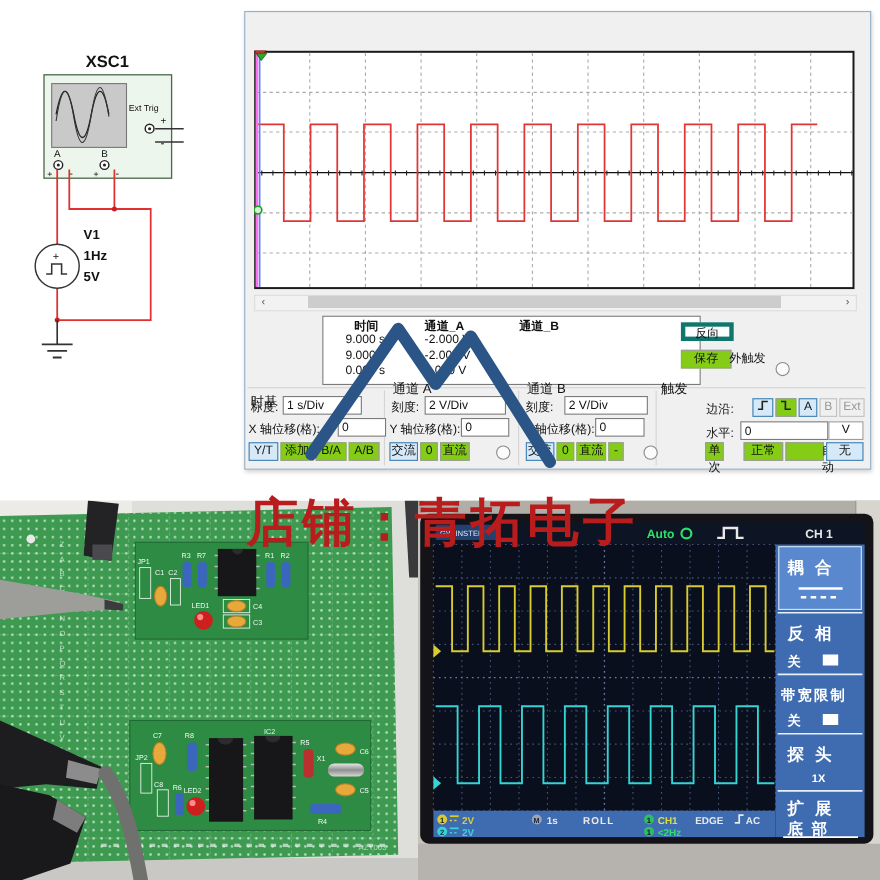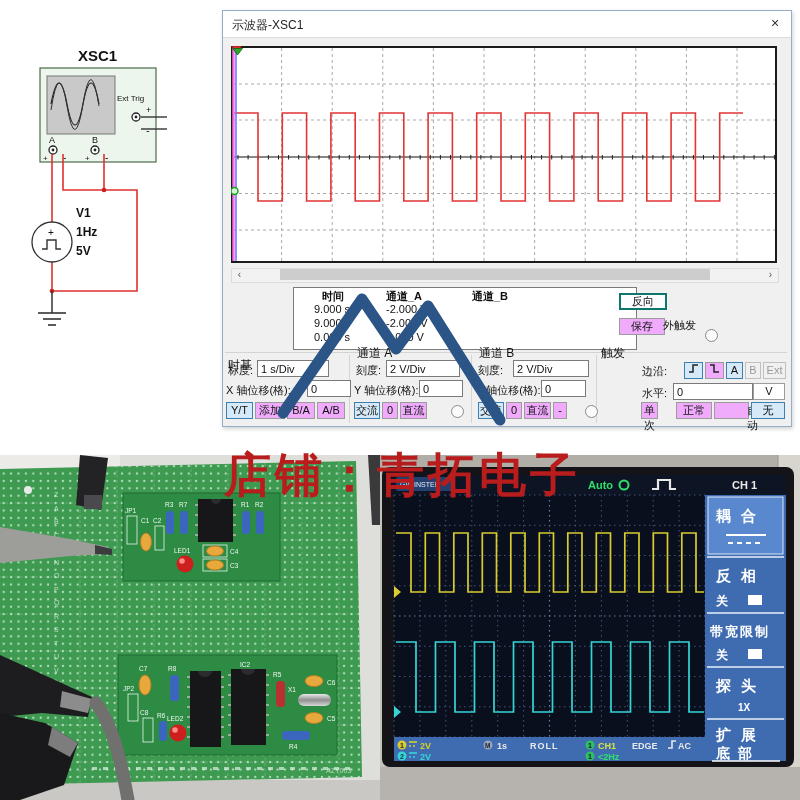--- a/index.html
+++ b/index.html
@@ -18,25 +18,25 @@
   .harrow{position:absolute;top:0;width:13px;height:11px;font-size:10px;color:#555;text-align:center;line-height:11px;}
   .hthumb{position:absolute;left:48px;top:0;width:430px;height:11px;background:#cdcdcd;}
 
   .tbox{position:absolute;left:4px;top:277px;width:64px;height:60px;font-size:11px;color:#111;}
   .trow{position:absolute;left:0;height:14px;}
   .tarr{display:inline-block;width:13px;height:13px;border:1px solid #9a9a9a;background:#e8e8e8;
         font-size:9px;text-align:center;line-height:12px;color:#111;vertical-align:middle;}
   .mtable{position:absolute;left:70px;top:276px;width:342px;height:61px;background:#fff;border:1px solid #7a7a7a;
           font-size:11px;color:#111;}
   .mtable span{position:absolute;white-space:nowrap;}
-  .btn{position:absolute;height:17px;background:#f0abfc;border:1px solid #9c9c9c;font-size:11px;color:#111;
+  .btn{position:absolute;height:17px;background:#84cc16;border:1px solid #9c9c9c;font-size:11px;color:#111;
        text-align:center;line-height:15px;box-sizing:border-box;}
   .btn.hl{background:#d6e9f8;border-color:#3c7fb1;}
   .btn.dis{color:#9a9a9a;background:#f0f0f0;border-color:#c0c0c0;}
-  .btn.focus{background:#fbfdff;border:2px solid #0f766e;line-height:13px;}
+  .btn.focus{background:#fbfdff;border:4px solid #0f766e;line-height:13px;}
   .lbl{position:absolute;font-size:11px;color:#111;white-space:nowrap;}
   .gtitle{position:absolute;font-size:12px;color:#111;white-space:nowrap;}
   .inp{position:absolute;height:15px;border:1px solid #7a7a7a;background:#fff;font-size:11px;color:#111;
        padding:0 3px;box-sizing:content-box;font-family:"Liberation Sans",sans-serif;}
   .radio{position:absolute;width:11px;height:11px;border:1px solid #8a8a8a;border-radius:50%;background:#fbfbfb;}
   .vsep{position:absolute;width:1px;background:#d4d4d4;top:344px;height:68px;}
   .hsep{position:absolute;left:2px;top:341px;width:562px;height:1px;background:#d4d4d4;}
 
   
   #watermark{position:absolute;left:224px;top:444px;z-index:40;font-size:47px;font-weight:bold;
@@ -88,24 +88,20 @@
     <text x="76" y="255" font-size="12" font-weight="bold" fill="#111">5V</text>
     <line x1="52" y1="291" x2="52" y2="313" stroke="#333" stroke-width="1.5"></line>
     <g stroke="#333" stroke-width="1.6">
       <line x1="38" y1="313" x2="66" y2="313"></line>
         <line x1="43" y1="319" x2="61" y2="319"></line>
         <line x1="48" y1="325" x2="56" y2="325"></line>
     </g>
   </svg>
 
   <div class="win">
-    <div class="titlebar">
-      <span class="title">示波器-XSC1</span>
-      <span class="close">×</span>
-    </div>
 
     <svg class="dispsvg" width="546" height="217" viewBox="0 0 546 217">
       <rect x="1" y="1" width="544" height="215" fill="#ffffff" stroke="#1a1a1a" stroke-width="2"></rect>
       <g id="sim-grid">
           <line x1="50.6" y1="2" x2="50.6" y2="215" stroke="#ababab" stroke-width="1" stroke-dasharray="3,3"></line>
           <line x1="101.2" y1="2" x2="101.2" y2="215" stroke="#ababab" stroke-width="1" stroke-dasharray="3,3"></line>
           <line x1="151.8" y1="2" x2="151.8" y2="215" stroke="#ababab" stroke-width="1" stroke-dasharray="3,3"></line>
           <line x1="202.4" y1="2" x2="202.4" y2="215" stroke="#ababab" stroke-width="1" stroke-dasharray="3,3"></line>
           <line x1="253.0" y1="2" x2="253.0" y2="215" stroke="#ababab" stroke-width="1" stroke-dasharray="3,3"></line>
           <line x1="303.6" y1="2" x2="303.6" y2="215" stroke="#ababab" stroke-width="1" stroke-dasharray="3,3"></line>

